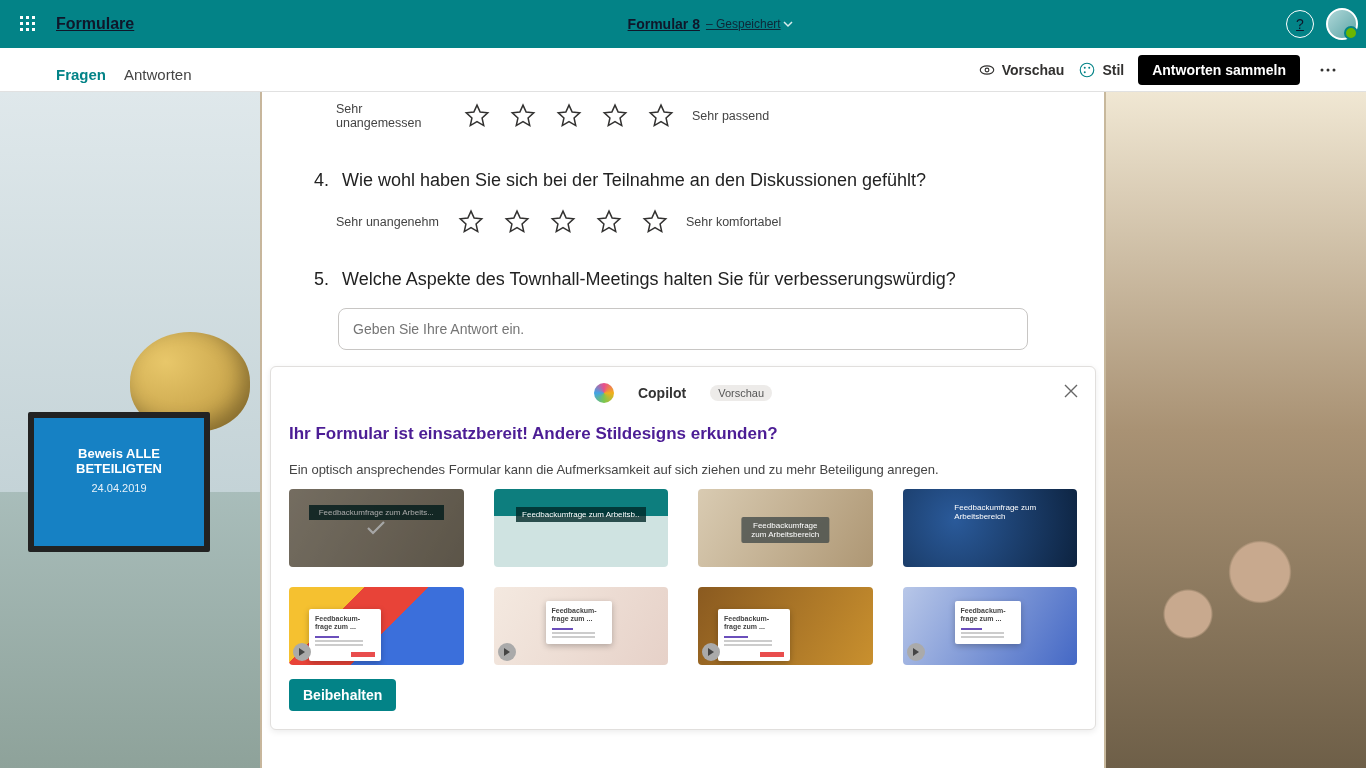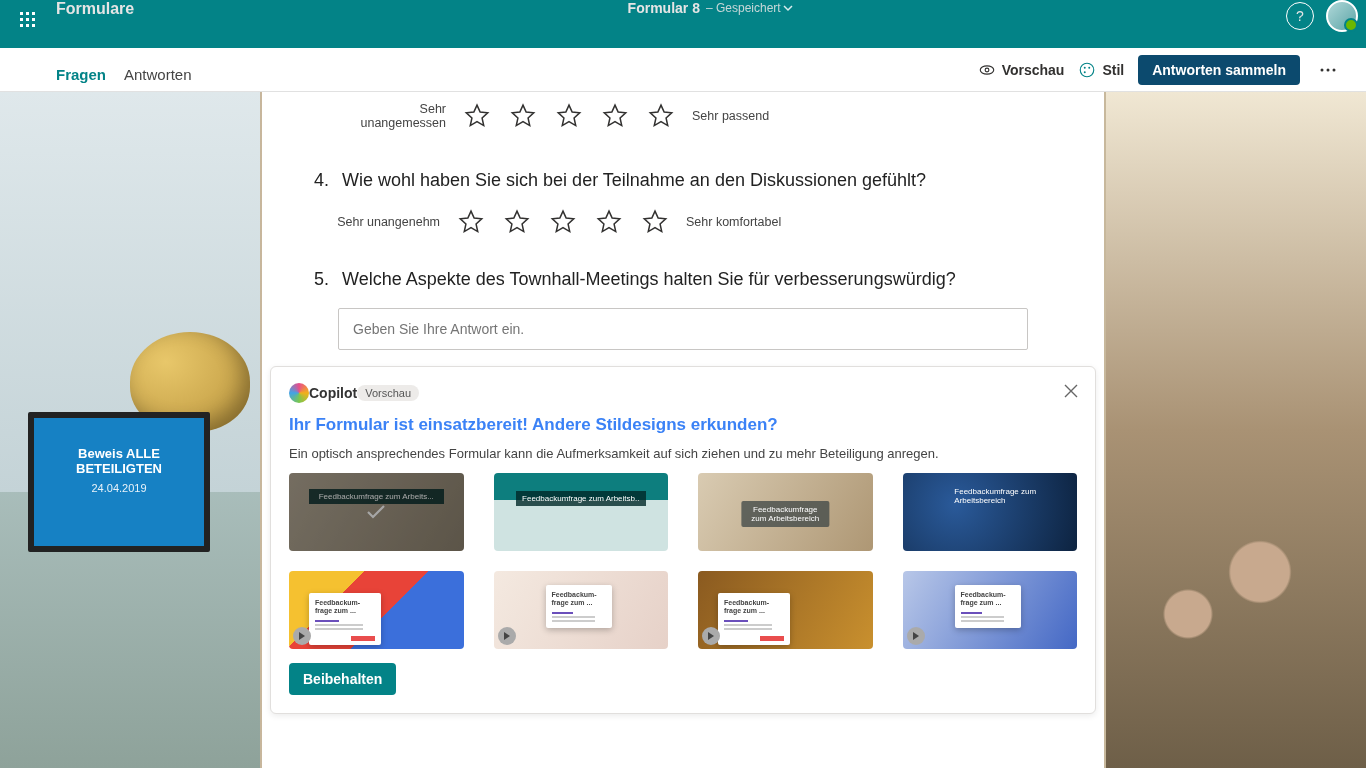--- a/index.html
+++ b/index.html
@@ -8,23 +8,24 @@
     width: 1366px;
     height: 768px;
     overflow: hidden;
     background: #f5f5f5;
   }
   
   .topbar {
     height: 48px;
     background: #038387;
     display: flex;
-    align-items: flex-start;
-    color: #e5e5e5;
+    align-items: center;
+    color: #0f172a;
     padding: 0 8px;
+    text-decoration: underline;
   }
   .waffle { width: 40px; height: 40px; display:flex; align-items:center; justify-content:center; cursor:pointer; }
   .waffle-grid { width:16px; height:16px; position:relative; }
   .waffle-grid span { position:absolute; width:3px; height:3px; background:white; }
   .app-name { font-size:16px; font-weight:600; margin-left:8px; }
   .top-center { flex:1; text-align:center; font-size:14px; display:flex; align-items:center; justify-content:center; gap:6px;}
   .form-title { font-weight:600; }
   .saved { font-size:12px; opacity:.85; display:flex; align-items:center; gap:2px;}
   .top-right { display:flex; align-items:center; gap:12px; }
   .help-icon { width:28px; height:28px; border:1.5px solid white; border-radius:50%; display:flex; align-items:center; justify-content:center; font-size:14px; cursor:pointer;}
@@ -39,21 +40,21 @@
     align-items:center;
     padding:0 24px 0 56px;
     justify-content:space-between;
   }
   .tabs { display:flex; gap:18px; height:100%; align-items:flex-end;margin-top:10px;}
   .tab { cursor:pointer; color:#444; font-size:15px; height:100%; display:flex; align-items:center; position:relative;}
   .tab.active { color:#038387; font-weight:600; }
   .tab.active::after { content:''; position:absolute; bottom:0; left:0; right:0; height:2px; background:#038387; }
   .sub-actions { display:flex; align-items:center; gap:14px; }
   .action-btn { display:flex; align-items:center; gap:6px; cursor:pointer; font-size:14px; color:#323130;}
-  .primary-btn { background:#0c4a6e; color:white; padding:7px 14px; border-radius:4px; font-weight:600; font-size:14px; cursor:pointer; border:none;}
+  .primary-btn { background:#000000; color:white; padding:7px 14px; border-radius:4px; font-weight:600; font-size:14px; cursor:pointer; border:none;}
   .more-icon { width:28px; cursor:pointer; display:flex; align-items:center; justify-content:center;}
   .eye-ico, .style-ico { width:18px; height:18px; }
   
   .stage {
     height: calc(768px - 48px - 44px);
     position:relative;
     background: linear-gradient(90deg,#a49078 0%,#c9b89e 20%,#ddd6c2 35%,#e8e4d4 50%,#d2c3a7 70%,#b5a589 100%);
     overflow:hidden;
   }
   
@@ -72,52 +73,52 @@
     left:262px;
     right:262px;
     top:0;
     bottom:0;
     background:white;
     overflow:visible;
     padding:6px 0 0;
   }
   .question-block { padding:8px 52px 26px; }
   .rating-row { display:flex; align-items:center; gap:18px; font-size:13px; color:#444; margin-left:22px;}
-  .rating-row .label-l{width:110px; text-align:right; font-size:12.5px;}
+  .rating-row .label-l{width:110px; font-size:12.5px;}
   .rating-row .label-r{font-size:12.5px;}
   .stars { display:flex; gap:20px; }
   .star { width:26px; height:26px; }
   .q-title { display:flex; gap:10px; font-size:18px; color:#222; margin-bottom:18px;}
   .q-num { min-width:18px;}
   .answer-input {
     margin-left:24px;
     width:calc(100% - 48px);
     border:1px solid #c8c6c4;
     background:#fff;
     padding:12px 14px;
     font-size:14px;
     color:#888;
-    border-radius:2px;
+    border-radius:8px;
   }
   
   .copilot-panel {
     margin:6px 8px 0;
     border:1px solid #e1dfdd;
     border-radius:6px;
     background:#fff;
     box-shadow:0 2px 6px rgba(0,0,0,.08);
     padding:16px 18px 18px;
     position:relative;
   }
-  .copilot-head { display:flex; align-items:center; gap:0; margin-bottom:12px;}
+  .copilot-head { display:flex; align-items:center; gap:24px; margin-bottom:21px;justify-content:center;}
   .copilot-logo { width:20px; height:20px; border-radius:50%; background:conic-gradient(#e94d8b,#f2b01a,#7ac74f,#41a4e6,#e94d8b); }
   .copilot-name { font-size:14px; font-weight:600; color:#333;}
   .preview-badge { background:#edebe9; color:#555; font-size:11px; padding:2px 8px; border-radius:10px;}
   .copilot-close { position:absolute; right:14px; top:14px; width:20px; height:20px; cursor:pointer; color:#666;}
-  .copilot-title { font-size:17px; font-weight:600; color:#3b82f6; margin-bottom:11px;}
+  .copilot-title { font-size:17px; font-weight:600; color:#4c1d95; margin-bottom:18px;}
   .copilot-sub { font-size:13px; color:#444; margin-bottom:12px;}
   .style-grid { display:grid; grid-template-columns:repeat(4,1fr); gap:20px 30px; margin-bottom:14px;}
   .style-card { height:78px; border-radius:4px; position:relative; overflow:hidden; cursor:pointer;}
   .style-card .inner-label { position:absolute; background:rgba(0,40,40,.8); color:white; font-size:8px; padding:3px 5px; }
   .style-card.selected::after { content:''; position:absolute; inset:0; background:rgba(0,0,0,.35); }
   .style-card.selected .check { position:absolute; top:50%; left:50%; transform:translate(-50%,-50%); }
   .play-badge{position:absolute;bottom:4px;left:4px;width:18px;height:18px;border-radius:50%;background:#aaa;display:flex;align-items:center;justify-content:center;}
   .keep-btn { background:#038387; color:white; border:none; padding:8px 14px; border-radius:4px; font-size:14px; font-weight:600; cursor:pointer;}
   
   .sc1{background:linear-gradient(#0d7e7e 35%,#cfe3e1 35%);}

